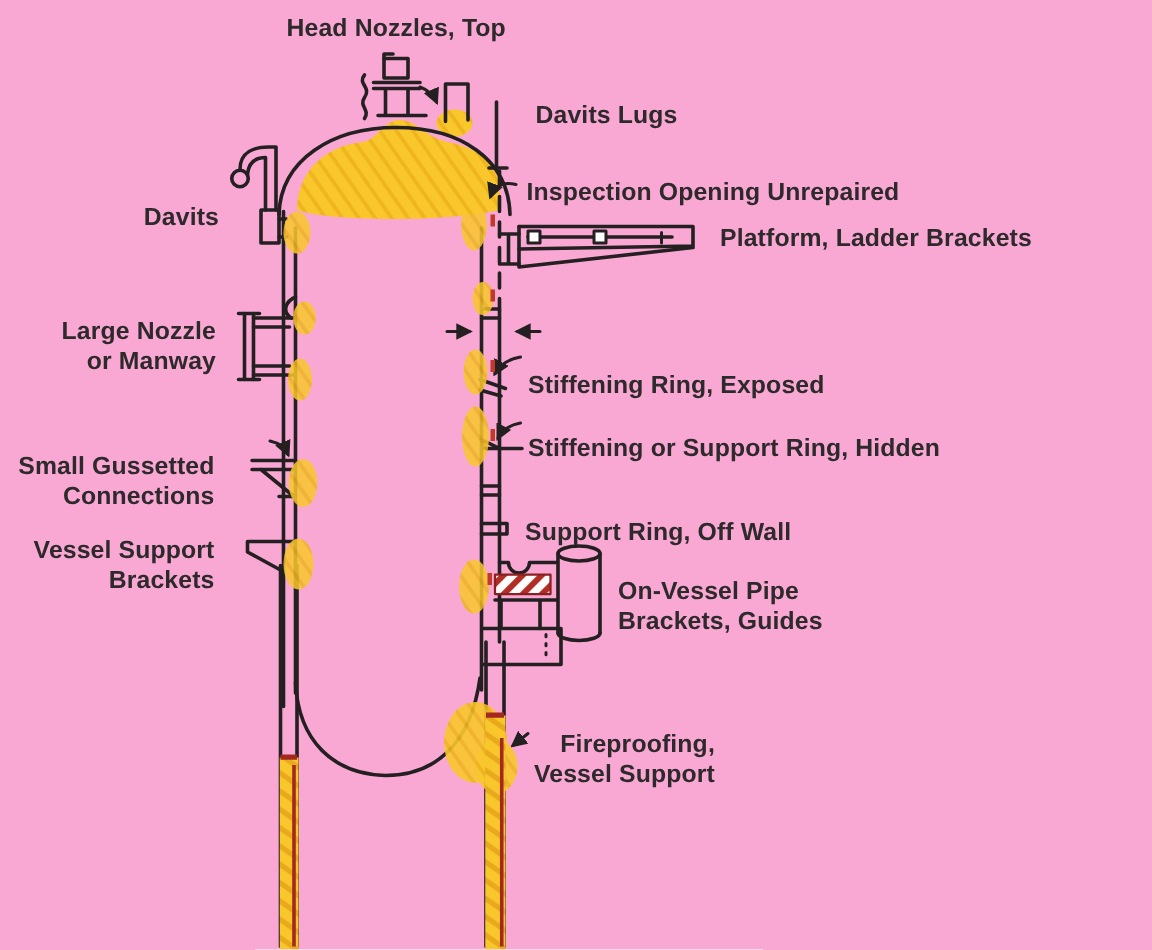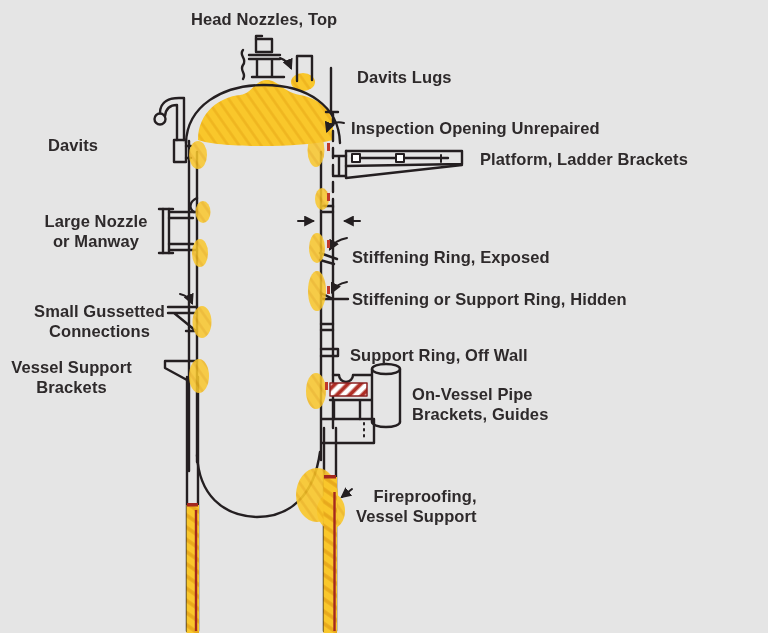--- a/index.html
+++ b/index.html
@@ -1,37 +1,37 @@
 <!DOCTYPE html>
 <html><head>
 <meta charset="utf-8">
 <style>
   html,body{margin:0;padding:0;background:#fff;}
   .stage{
-    position:relative;width:768px;height:633px;background:#e5e5e5;
+    position:relative;width:768px;height:633px;background:#f9a8d4;
     overflow:hidden;font-family:"Liberation Sans",sans-serif;
   }
   .stage svg{position:absolute;left:0;top:0;}
   .lbl{
     position:absolute;font-family:"Liberation Sans",sans-serif;
     font-weight:700;font-size:16.5px;line-height:1.22;color:#2e2a2b;
     white-space:pre-line;letter-spacing:.1px;
   }
-  .r{text-align:center;}
+  .r{text-align:right;}
   #l-head{left:191px;top:9px;}
   #l-topplat{left:330px;top:39px;}
   #l-lugs{left:357px;top:67px;}
   #l-insp{left:351px;top:118px;}
   #l-platladder{left:480px;top:149px;}
   #l-davits{left:0;top:135px;width:146px;}
   #l-insul{left:369px;top:211px;}
-  #l-largenozzle{left:0;top:211px;width:144px;margin-left:24px;}
+  #l-largenozzle{left:0;top:211px;width:144px;}
   #l-stiffexp{left:352px;top:247px;}
   #l-stiffhid{left:352px;top:289px;}
-  #l-gusset{left:0;top:301px;width:143px;padding-left:28px;}
+  #l-gusset{left:0;top:301px;width:143px;}
   #l-supring{left:350px;top:345px;}
   #l-vsupport{left:0;top:357px;width:143px;}
   #l-pipebr{left:412px;top:384px;}
   #l-fire{left:356px;top:486px;text-align:right;}
 </style>
 </head>
 <body>
 
 <div class="stage">
 

